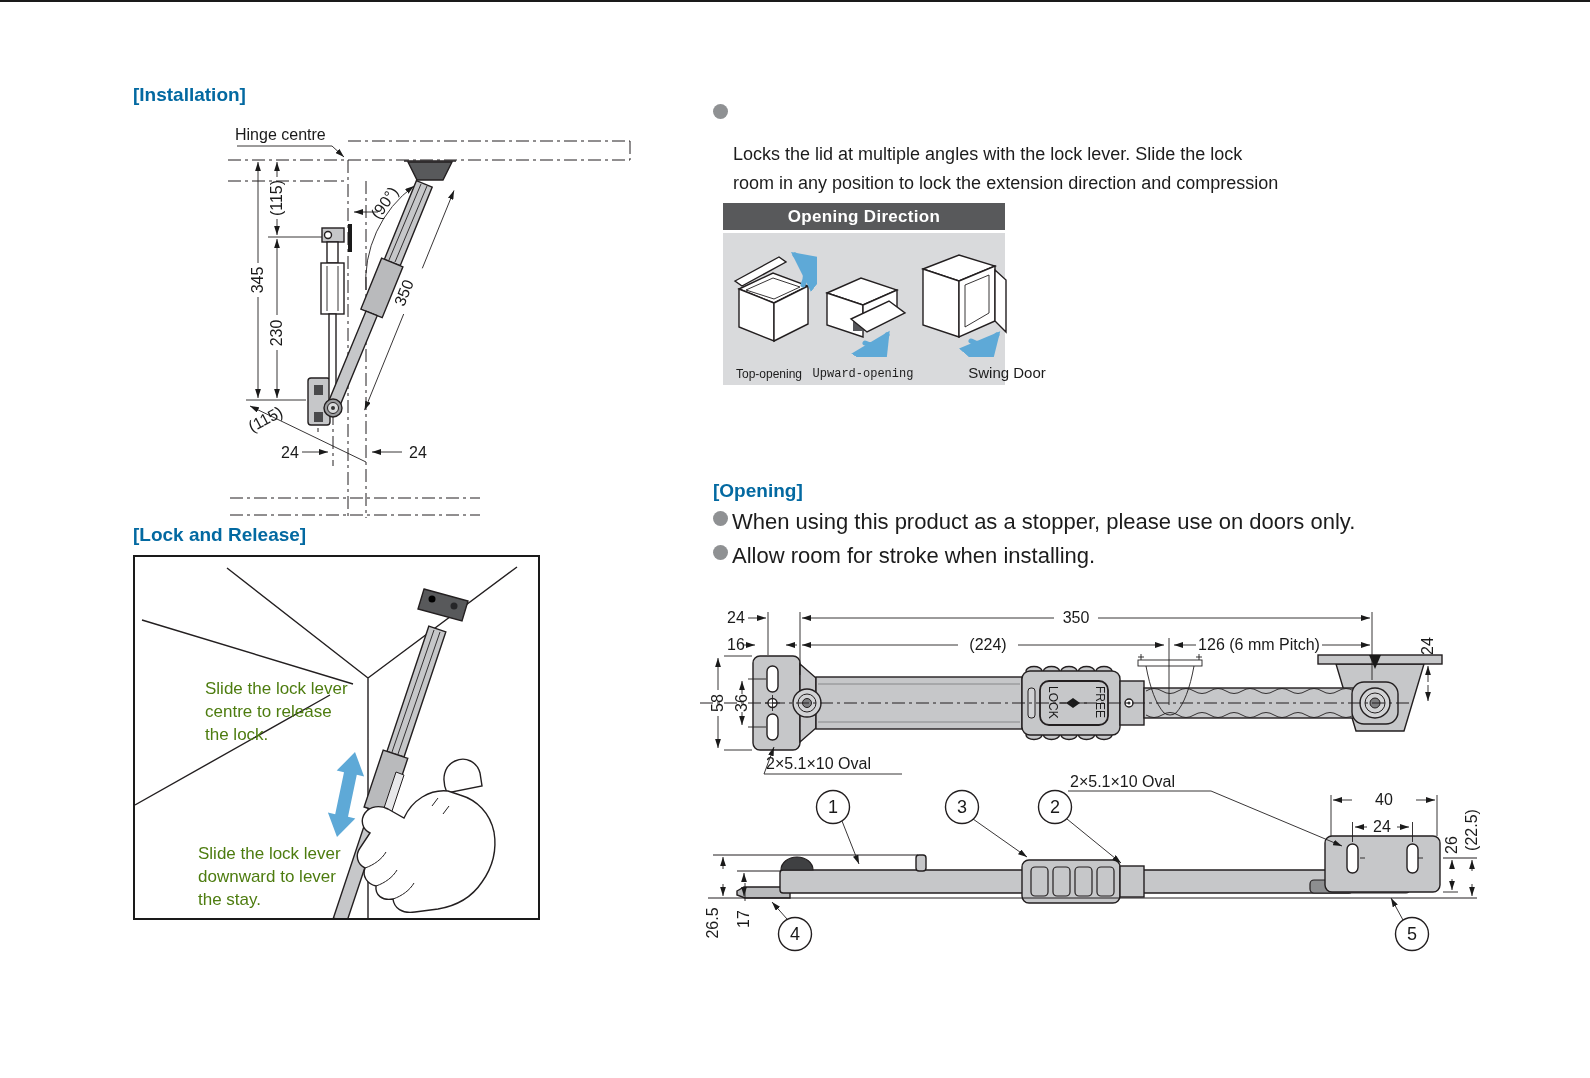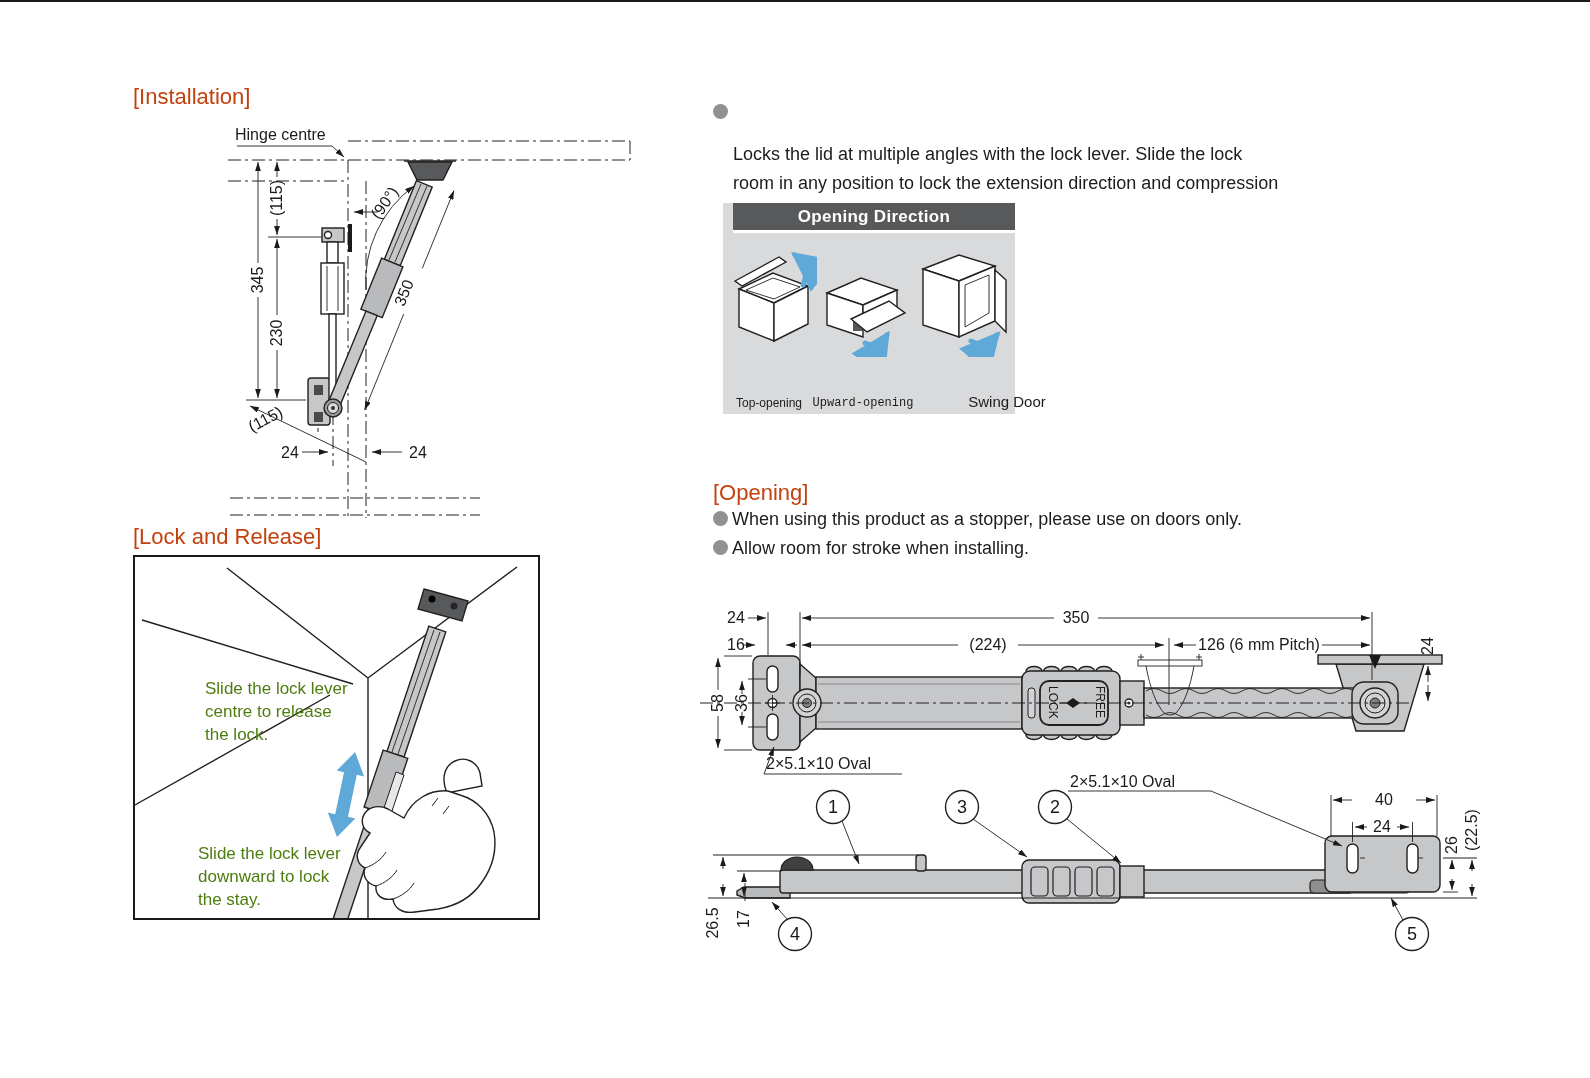--- a/index.html
+++ b/index.html
@@ -1,23 +1,23 @@
 <!DOCTYPE html>
 <html><head>
 <meta charset="utf-8">
 <style>
   html,body{margin:0;padding:0;background:#ffffff;}
   body{width:1590px;height:1078px;position:relative;font-family:"Liberation Sans",sans-serif;color:#1a1a1a;overflow:hidden;}
   .abs{position:absolute;}
-  .h1{font-size:22px;font-weight:normal;color:#c2410c;}
+  .h1{font-size:19px;font-weight:bold;color:#0369a1;}
   .para{font-size:18px;line-height:29px;color:#1c1c1c;}
   .bullet{width:15px;height:15px;border-radius:50%;background:#8f9193;display:inline-block;}
-  .remark-row{font-size:18px;color:#1c1c1c;display:flex;align-items:flex-start;margin-bottom:8px;}
+  .remark-row{font-size:22px;color:#1c1c1c;display:flex;align-items:flex-start;margin-bottom:8px;}
   .remark-row .bullet{margin-right:4px;margin-top:2px;flex:0 0 auto;}
-  .od-box{width:282px;height:211px;background:#d9dadc;padding-left:10px;}
+  .od-box{width:282px;height:182px;background:#d9dadc;}
   .od-head{height:27px;background:#58595b;color:#ffffff;font-size:17px;font-weight:bold;text-align:center;line-height:27px;letter-spacing:.3px;}
   .od-gap{height:3px;background:#ffffff;}
   .od-label{position:absolute;font-size:12px;color:#1c1c1c;text-align:center;bottom:4px;}
   .lockbox{width:403px;height:361px;border:2px solid #1a1a1a;background:#fff;}
   .lr-text{font-size:17px;line-height:23px;color:#4d7c0f;}
   svg text{font-family:"Liberation Sans",sans-serif;fill:#1a1a1a;}
   .dim{font-size:16px;}
   .lbl{font-size:16px;}
   .ln{stroke:#231f20;stroke-width:1;fill:none;}
   .ln2{stroke:#231f20;stroke-width:1.4;fill:none;}
@@ -133,21 +133,21 @@
   </g>
 </svg>
 
 <div class="abs lr-text" style="left:205px;top:677px;">
   <div>Slide the lock lever</div>
   <div>centre to release</div>
   <div>the lock.</div>
 </div>
 <div class="abs lr-text" style="left:198px;top:842px;">
   <div>Slide the lock lever</div>
-  <div>downward to lock</div>
+  <div>downward to lever</div>
   <div>the stay.</div>
 </div>
 
 <div class="abs" style="left:713px;top:100px;width:650px;">
   <span class="bullet abs" style="left:0;top:4px;"></span>
   <div class="para" style="padding-left:20px;margin-top:40px;">
     <div>Locks the lid at multiple angles with the lock lever. Slide the lock</div>
     <div>room in any position to lock the extension direction and compression</div>
     <div>position.</div>
   </div>

